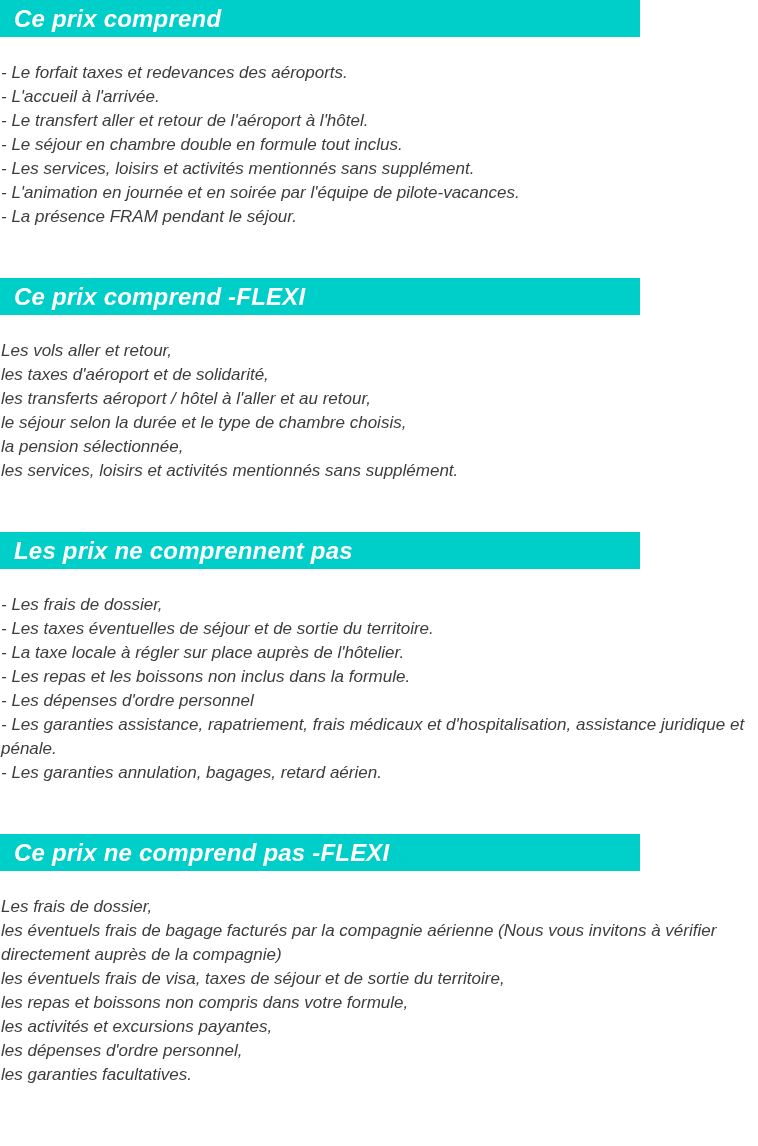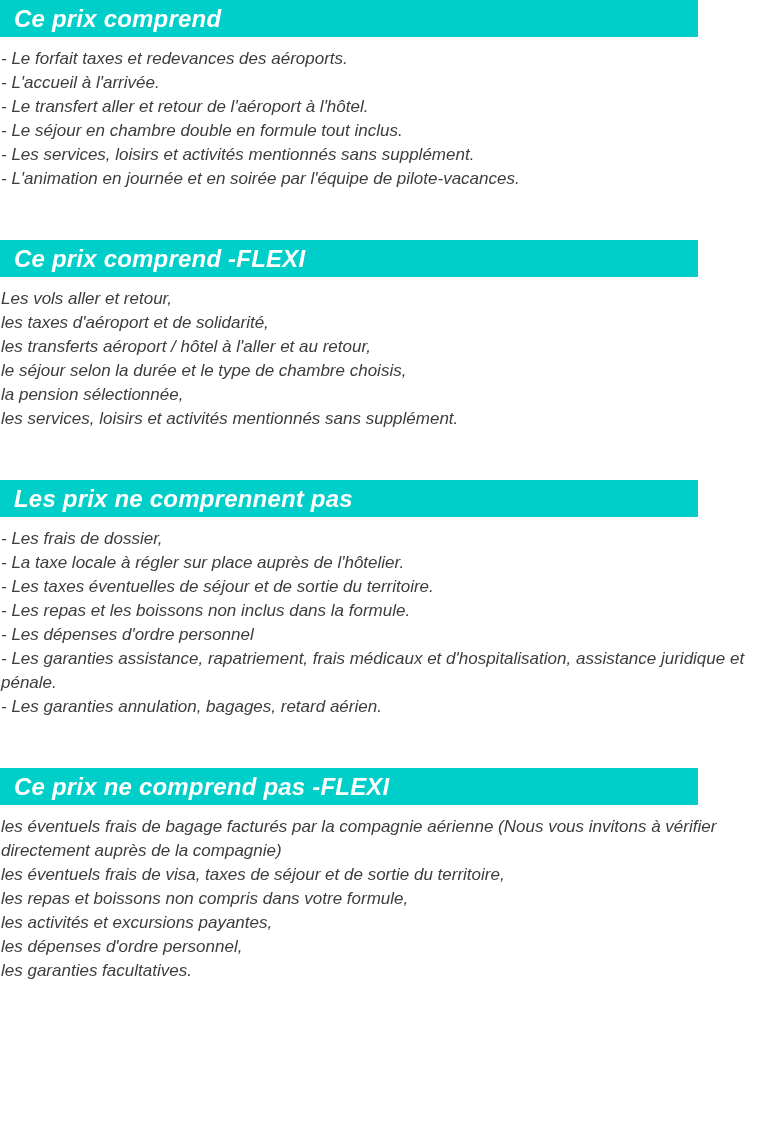--- a/index.html
+++ b/index.html
@@ -6,37 +6,37 @@
   * { margin: 0; padding: 0; box-sizing: border-box; }
   html, body { background: #ffffff; }
   body {
     width: 758px;
     height: 1146px;
     overflow: hidden;
     font-family: "Liberation Sans", sans-serif;
     font-style: italic;
   }
   .section-bar {
-    width: 698px;
+    width: 640px;
     height: 37px;
     background: var(--accent);
     display: flex;
     align-items: center;
   }
   .section-title {
     color: var(--header-text);
     font-size: 24px;
     font-weight: 700;
     font-style: italic;
     padding-left: 14px;
     letter-spacing: 0.2px;
     white-space: nowrap;
   }
   .section-body {
-    margin: 10px 0 49px 0;
+    margin: 24px 0 49px 0;
     padding: 0 8px 0 1px;
     color: var(--body-text);
   }
   .section-body .line {
     font-size: 17px;
     line-height: 24px;
     font-style: italic;
     color: var(--body-text);
   }
   section:last-child .section-body { margin-bottom: 0; }
@@ -50,20 +50,21 @@
     <header class="section-bar">
       <h2 class="section-title">Ce prix comprend</h2>
     </header>
     <div class="section-body">
         <p class="line">- Le forfait taxes et redevances des aéroports.</p>
         <p class="line">- L'accueil à l'arrivée.</p>
         <p class="line">- Le transfert aller et retour de l'aéroport à l'hôtel.</p>
         <p class="line">- Le séjour en chambre double en formule tout inclus.</p>
         <p class="line">- Les services, loisirs et activités mentionnés sans supplément.</p>
         <p class="line">- L'animation en journée et en soirée par l'équipe de pilote-vacances.</p>
+        <p class="line">- La présence FRAM pendant le séjour.</p>
       </div>
   </section>
 
   <section>
     <header class="section-bar">
       <h2 class="section-title">Ce prix comprend -FLEXI</h2>
     </header>
     <div class="section-body">
         <p class="line">Les vols aller et retour,</p>
         <p class="line">les taxes d'aéroport et de solidarité,</p>
@@ -73,34 +74,35 @@
         <p class="line">les services, loisirs et activités mentionnés sans supplément.</p>
       </div>
   </section>
 
   <section>
     <header class="section-bar">
       <h2 class="section-title">Les prix ne comprennent pas</h2>
     </header>
     <div class="section-body">
         <p class="line">- Les frais de dossier,</p>
+        <p class="line">- Les taxes éventuelles de séjour et de sortie du territoire.</p>
         <p class="line">- La taxe locale à régler sur place auprès de l'hôtelier.</p>
-        <p class="line">- Les taxes éventuelles de séjour et de sortie du territoire.</p>
         <p class="line">- Les repas et les boissons non inclus dans la formule.</p>
         <p class="line">- Les dépenses d'ordre personnel</p>
         <p class="line">- Les garanties assistance, rapatriement, frais médicaux et d'hospitalisation, assistance juridique et pénale.</p>
         <p class="line">- Les garanties annulation, bagages, retard aérien.</p>
       </div>
   </section>
 
   <section>
     <header class="section-bar">
       <h2 class="section-title">Ce prix ne comprend pas -FLEXI</h2>
     </header>
     <div class="section-body">
+        <p class="line">Les frais de dossier,</p>
         <p class="line">les éventuels frais de bagage facturés par la compagnie aérienne (Nous vous invitons à vérifier directement auprès de la compagnie)</p>
         <p class="line">les éventuels frais de visa, taxes de séjour et de sortie du territoire,</p>
         <p class="line">les repas et boissons non compris dans votre formule,</p>
         <p class="line">les activités et excursions payantes,</p>
         <p class="line">les dépenses d'ordre personnel,</p>
         <p class="line">les garanties facultatives.</p>
       </div>
   </section>
 
 </main>

